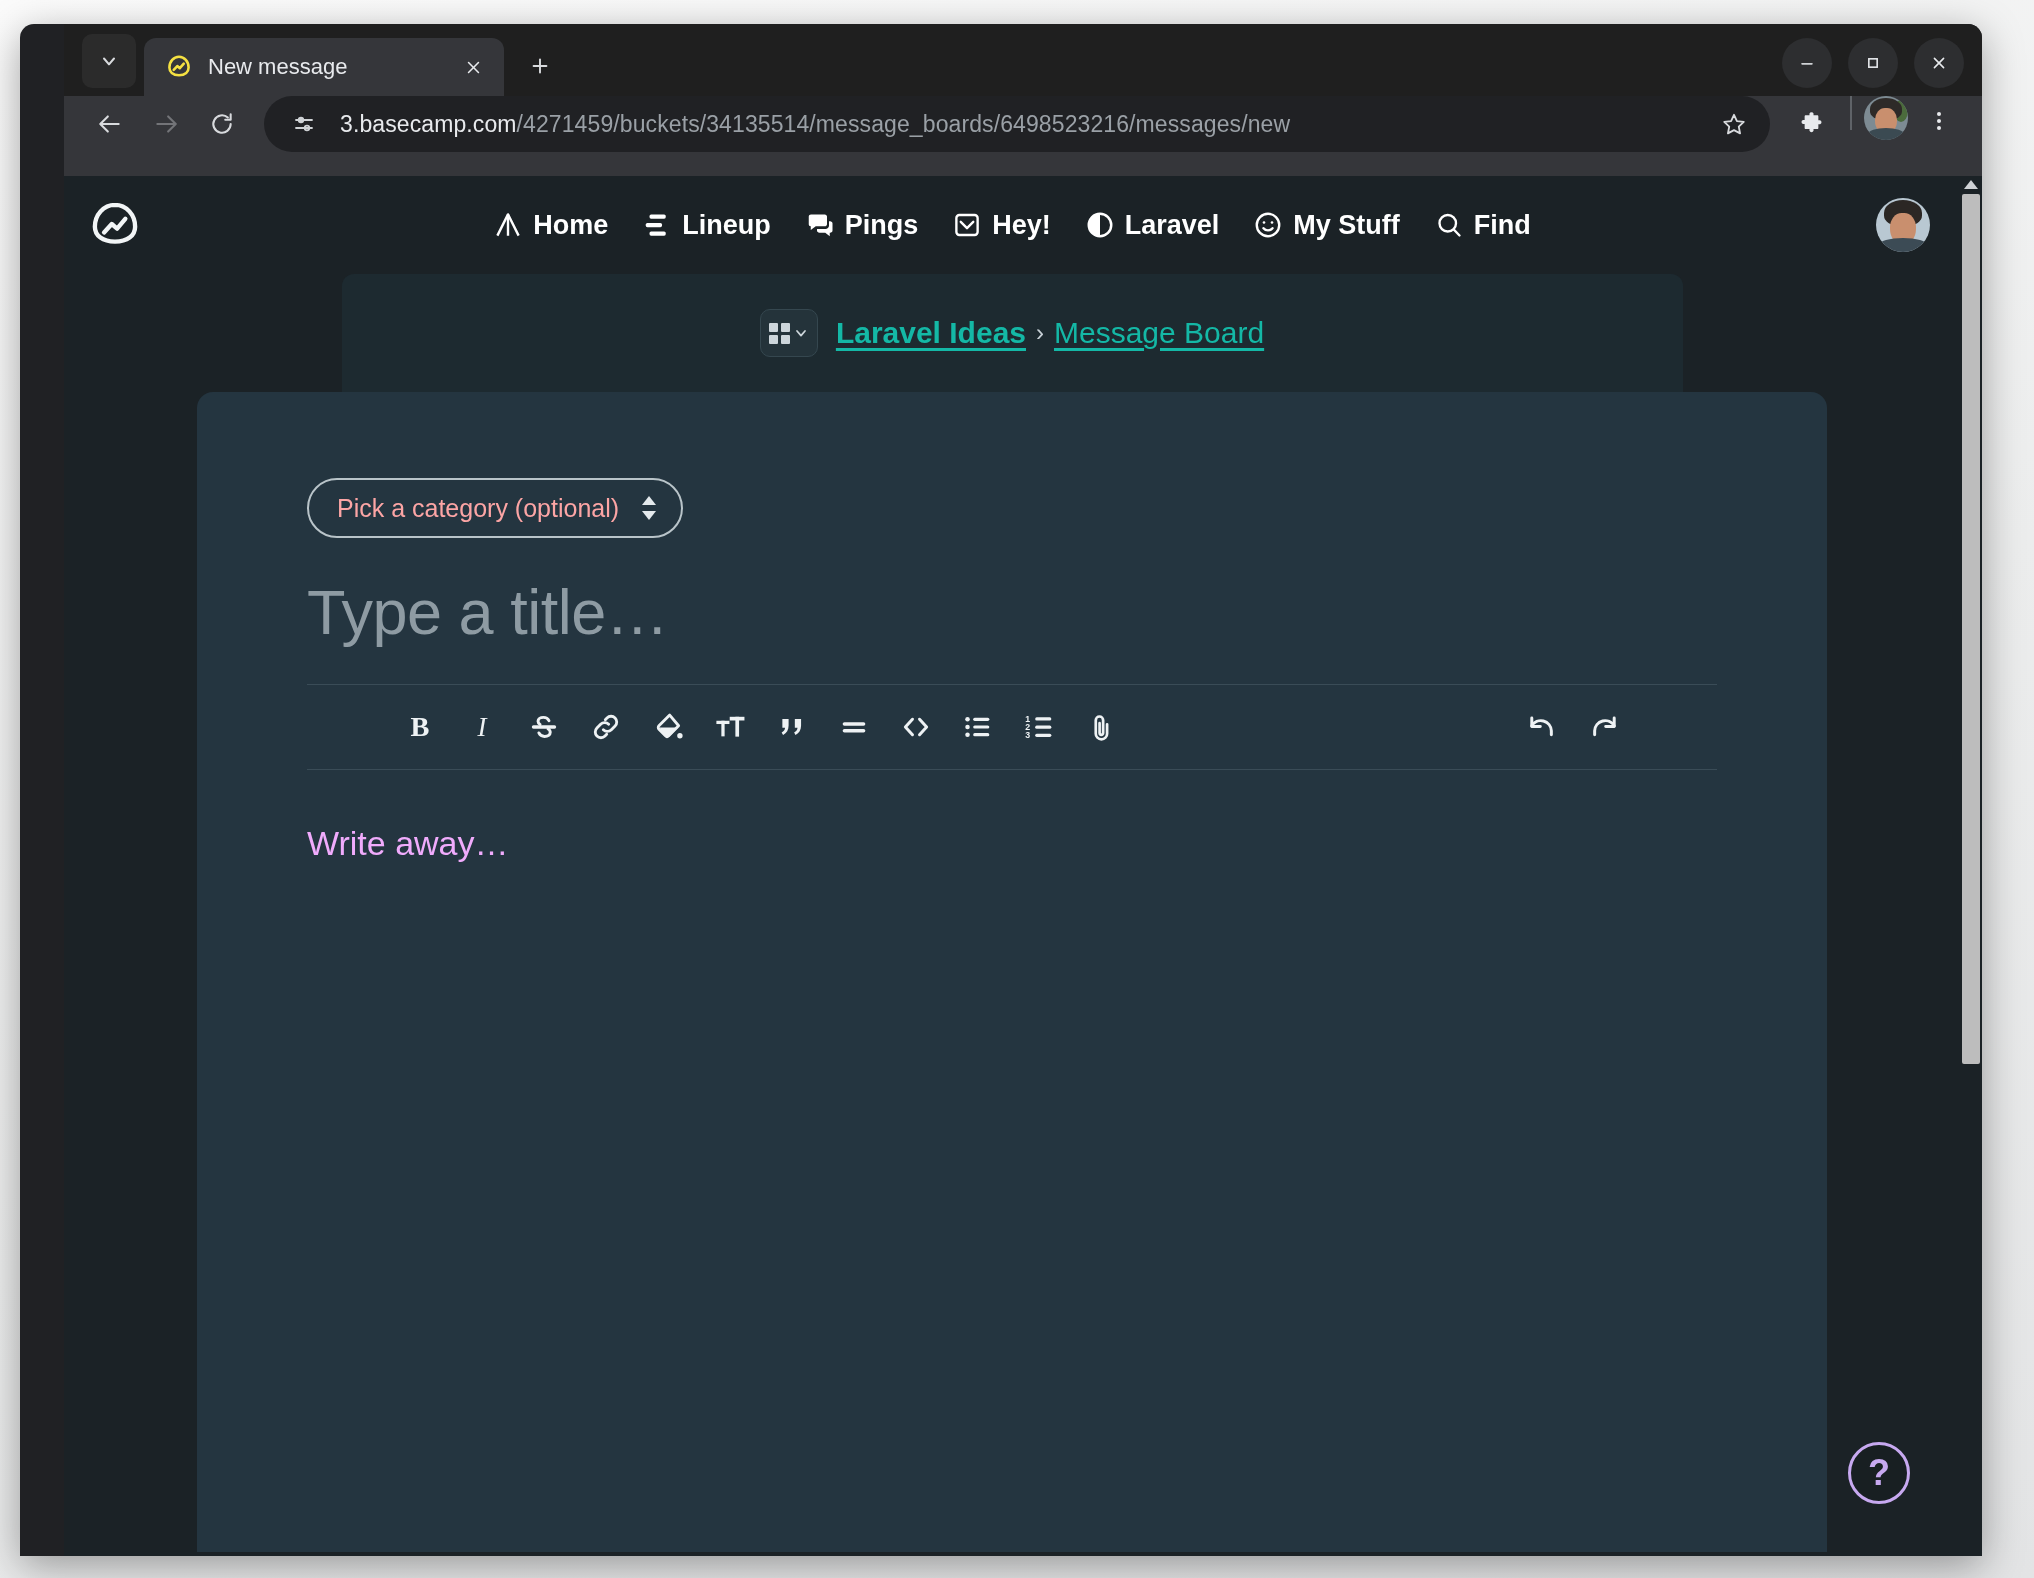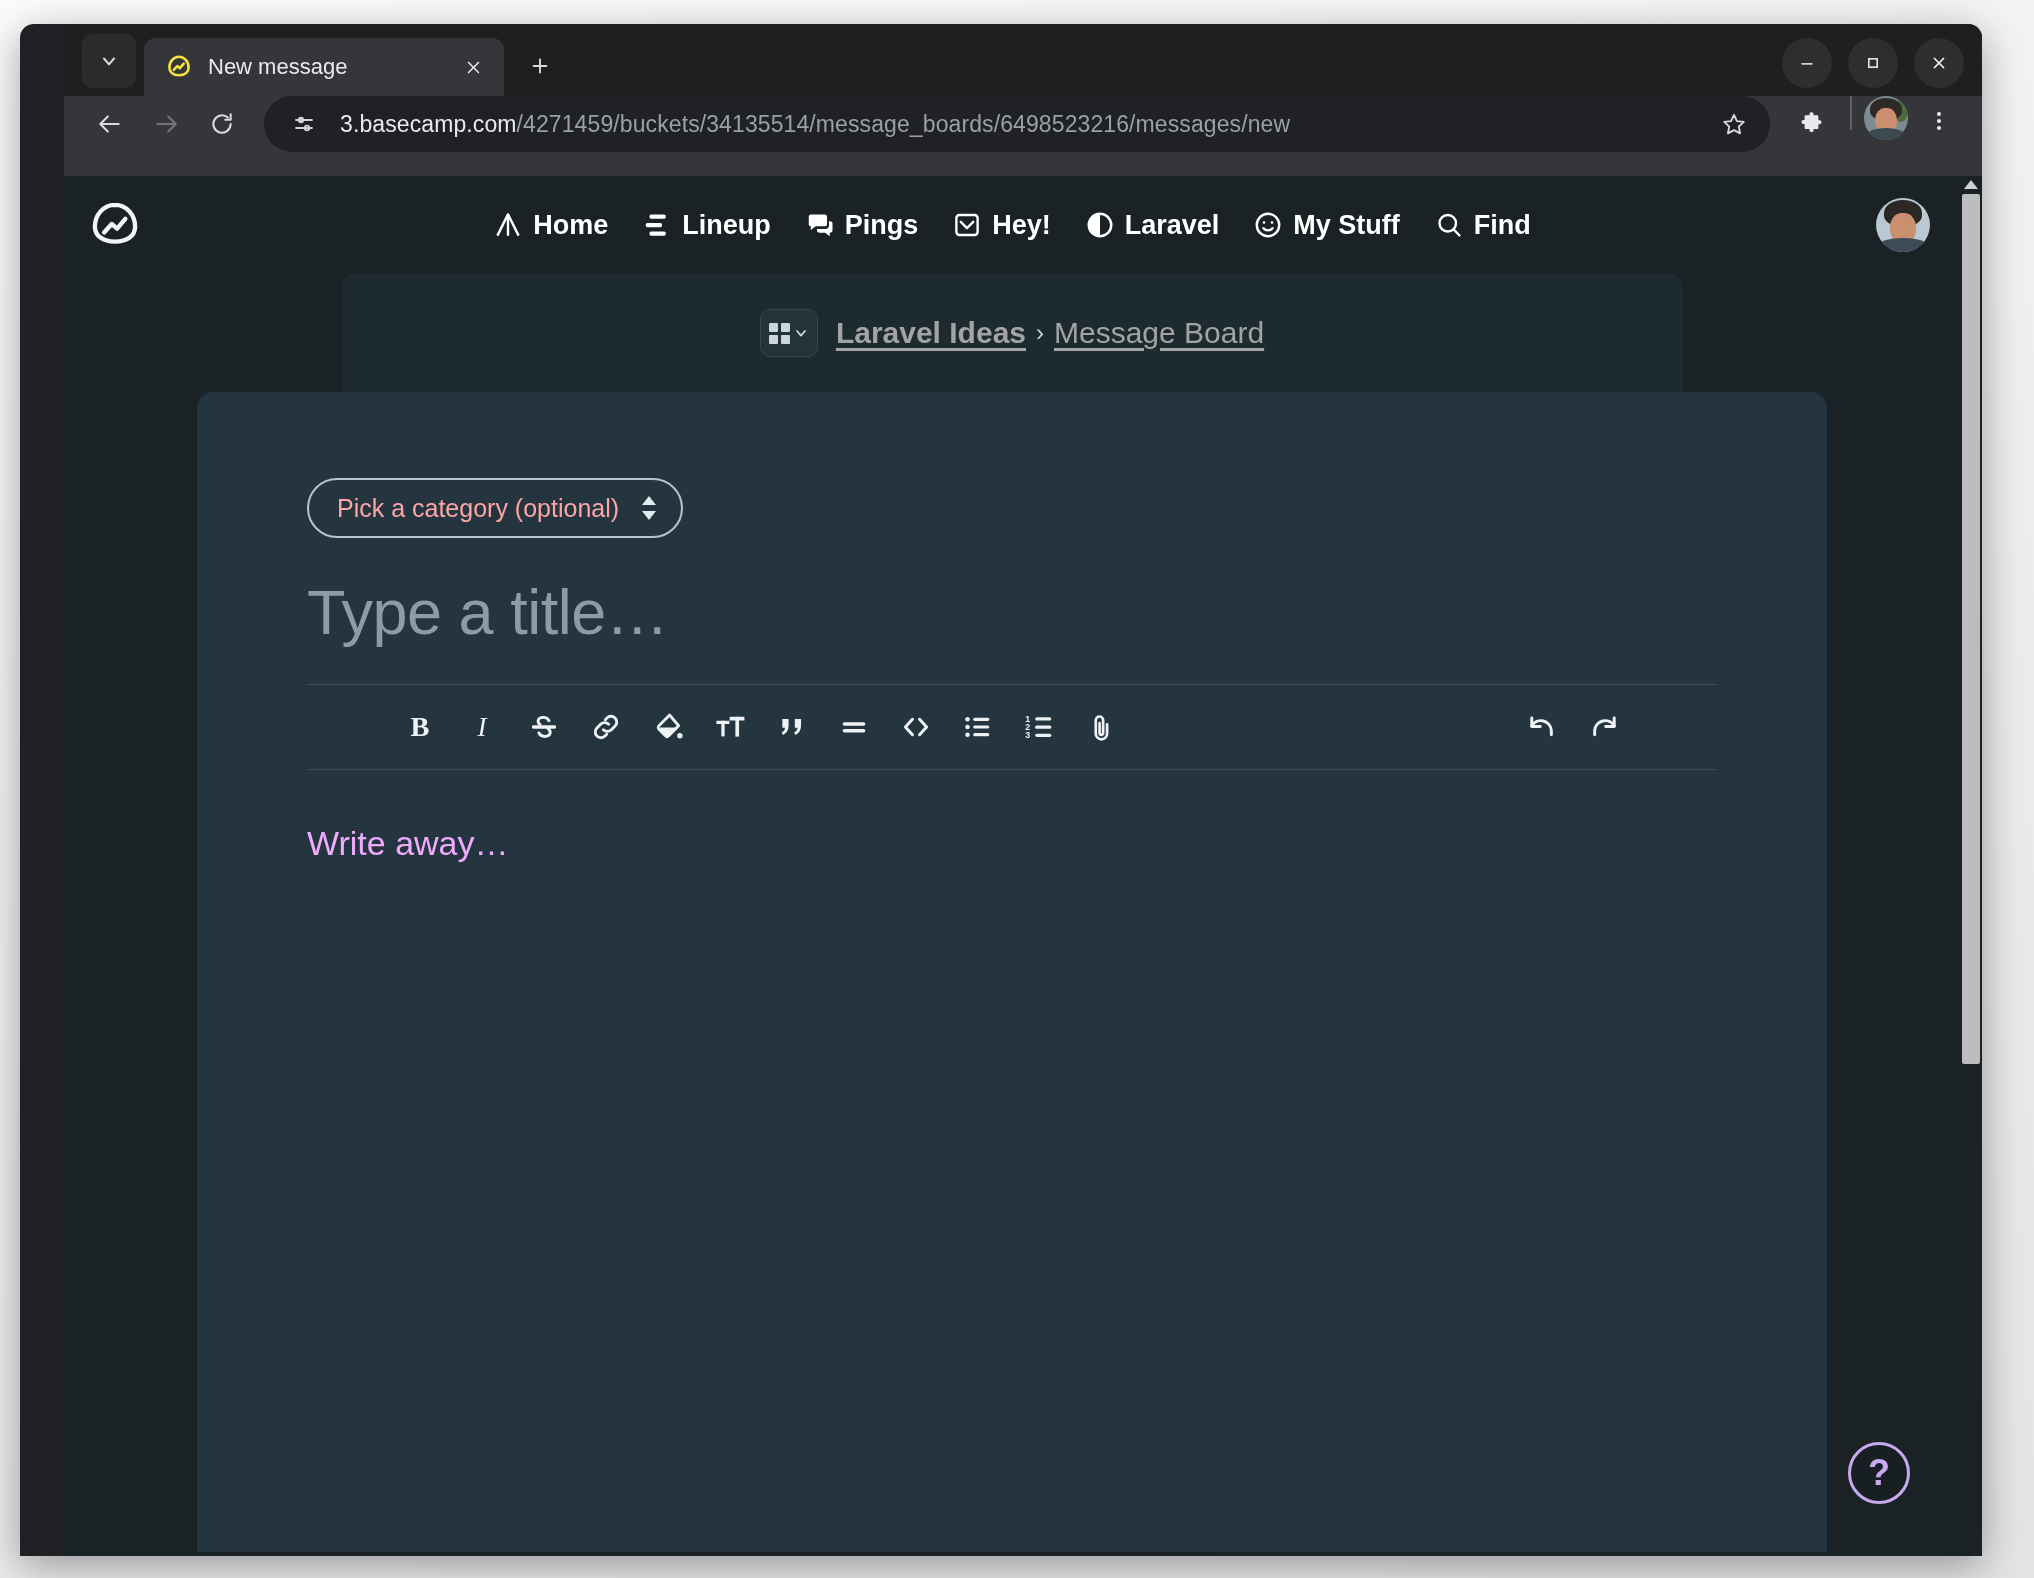--- a/index.html
+++ b/index.html
@@ -252,21 +252,21 @@
   #project-switcher .grid-icon { display: grid; grid-template-columns: 9px 9px; grid-template-rows: 9px 9px; gap: 3px; }
   #project-switcher .grid-icon i { background: #cdd6db; display: block; border-radius: 1px; }
   #project-switcher .caret svg { width: 16px; height: 16px; display: block; }
 
   #breadcrumb {
     display: flex; align-items: center; gap: 10px;
     font-size: 30px;
     font-weight: 400;
   }
   #breadcrumb a {
-    color: #a3a3a3;
+    color: #14b8a6;
     text-decoration: underline;
     text-underline-offset: 5px;
     cursor: pointer;
   }
   #breadcrumb a.strong { font-weight: 700; }
   #breadcrumb .sep { color: #c7d0d6; font-size: 24px; }
 
   
   #editor-card {
     margin: 0 auto;

